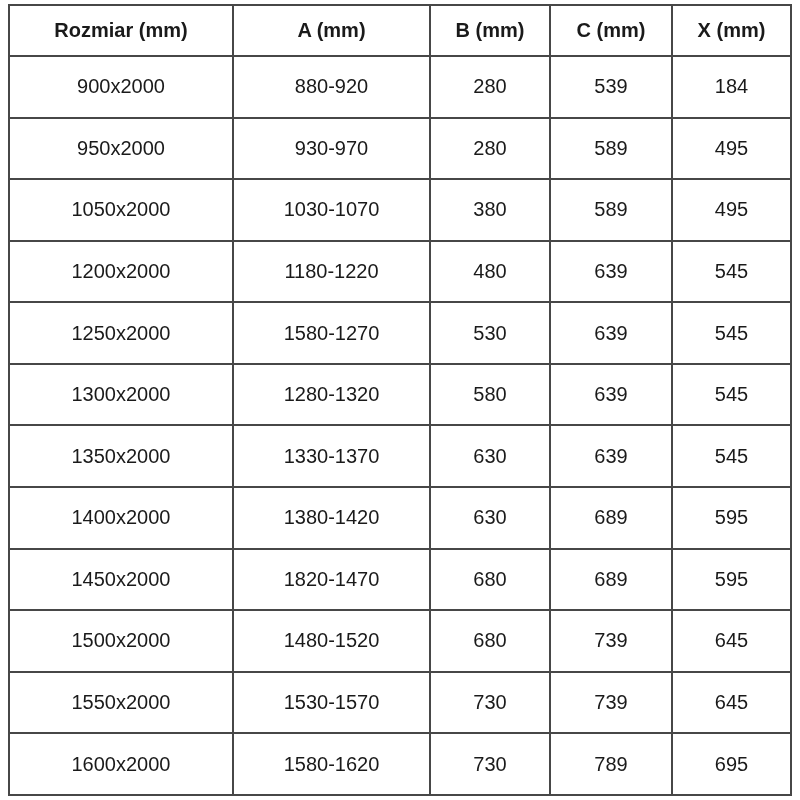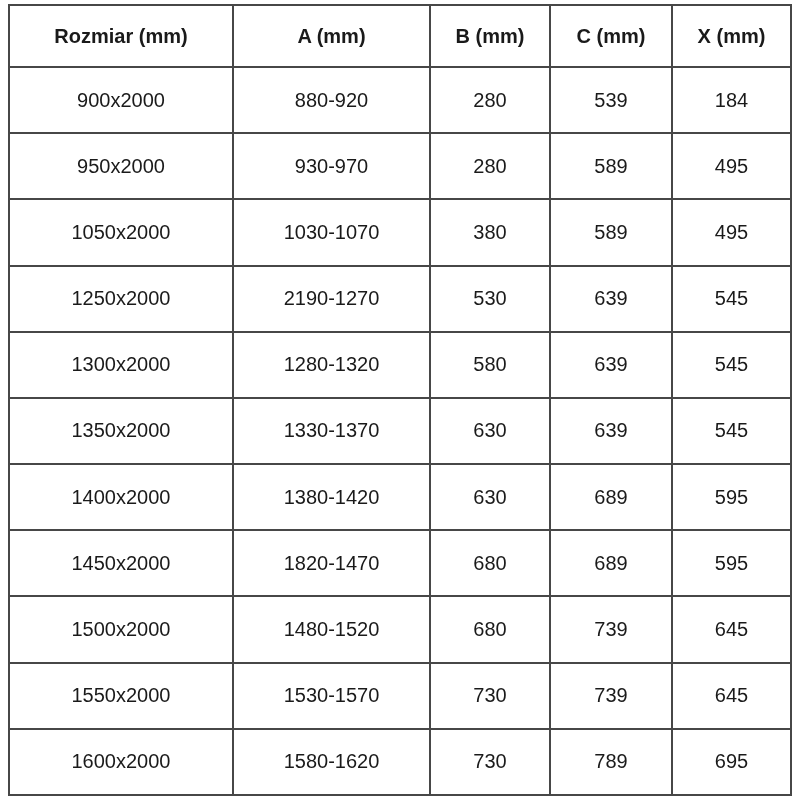--- a/index.html
+++ b/index.html
@@ -27,21 +27,21 @@
     text-align: center;
     vertical-align: middle;
     color: #1a1a1a;
     padding: 0;
     overflow: hidden;
     white-space: nowrap;
   }
   .spec-table th {
     font-size: 20px;
     font-weight: bold;
-    height: 62px;
+    height: 51px;
   }
   .spec-table td {
     font-size: 20px;
     font-weight: normal;
   }
   col.c-rozmiar { width: 224px; }
   col.c-a { width: 197px; }
   col.c-b { width: 120px; }
   col.c-c { width: 122px; }
   col.c-x { width: 119px; }
@@ -82,22 +82,29 @@
         <td>495</td>
       </tr>
       <tr>
         <td>1050x2000</td>
         <td>1030-1070</td>
         <td>380</td>
         <td>589</td>
         <td>495</td>
       </tr>
       <tr>
+        <td>1200x2000</td>
+        <td>1180-1220</td>
+        <td>480</td>
+        <td>639</td>
+        <td>545</td>
+      </tr>
+      <tr>
         <td>1250x2000</td>
-        <td>2190-1270</td>
+        <td>1580-1270</td>
         <td>530</td>
         <td>639</td>
         <td>545</td>
       </tr>
       <tr>
         <td>1300x2000</td>
         <td>1280-1320</td>
         <td>580</td>
         <td>639</td>
         <td>545</td>

